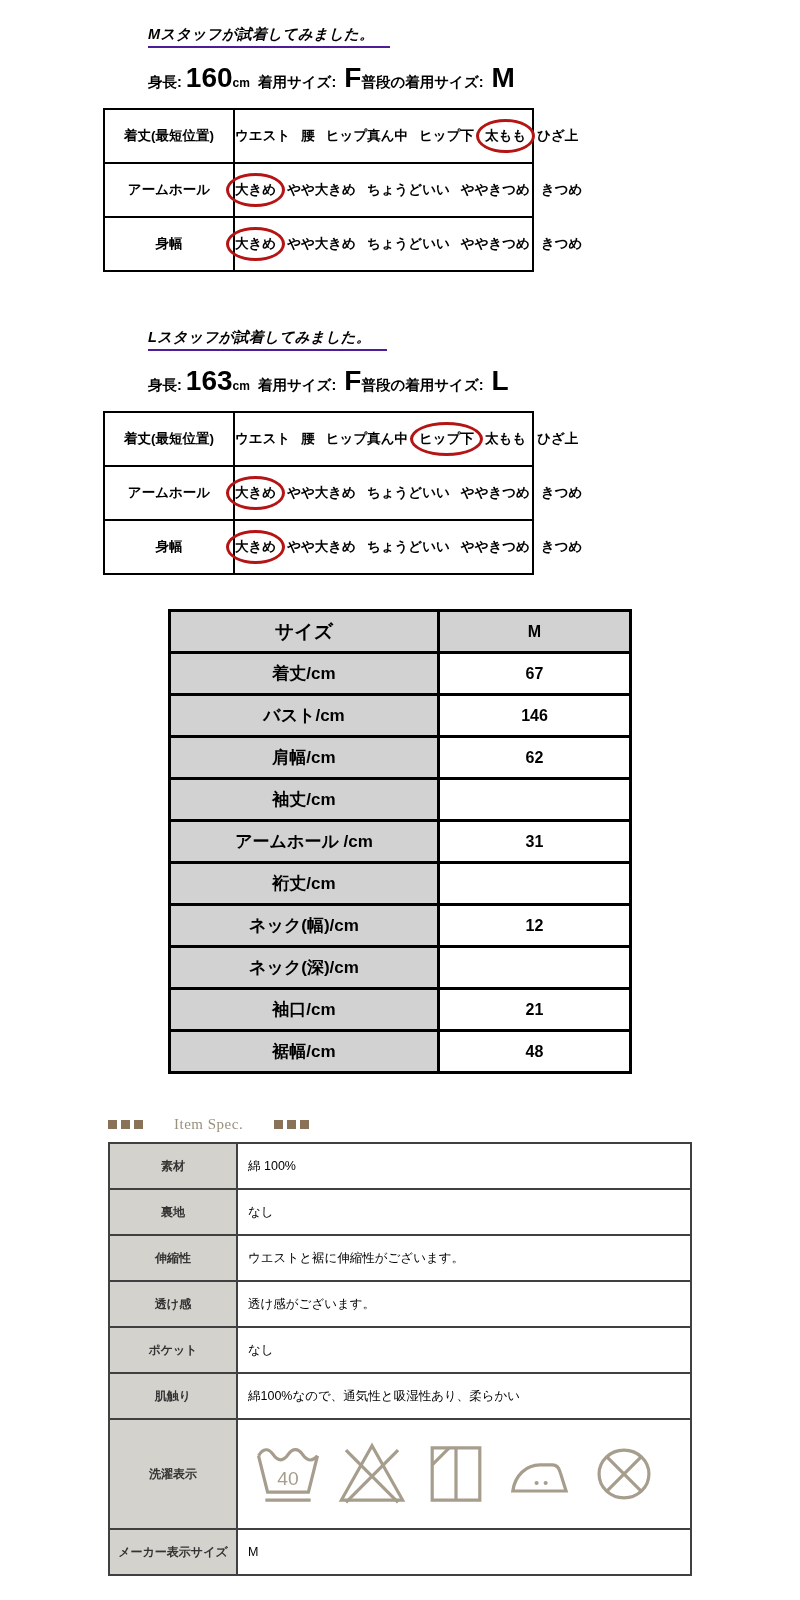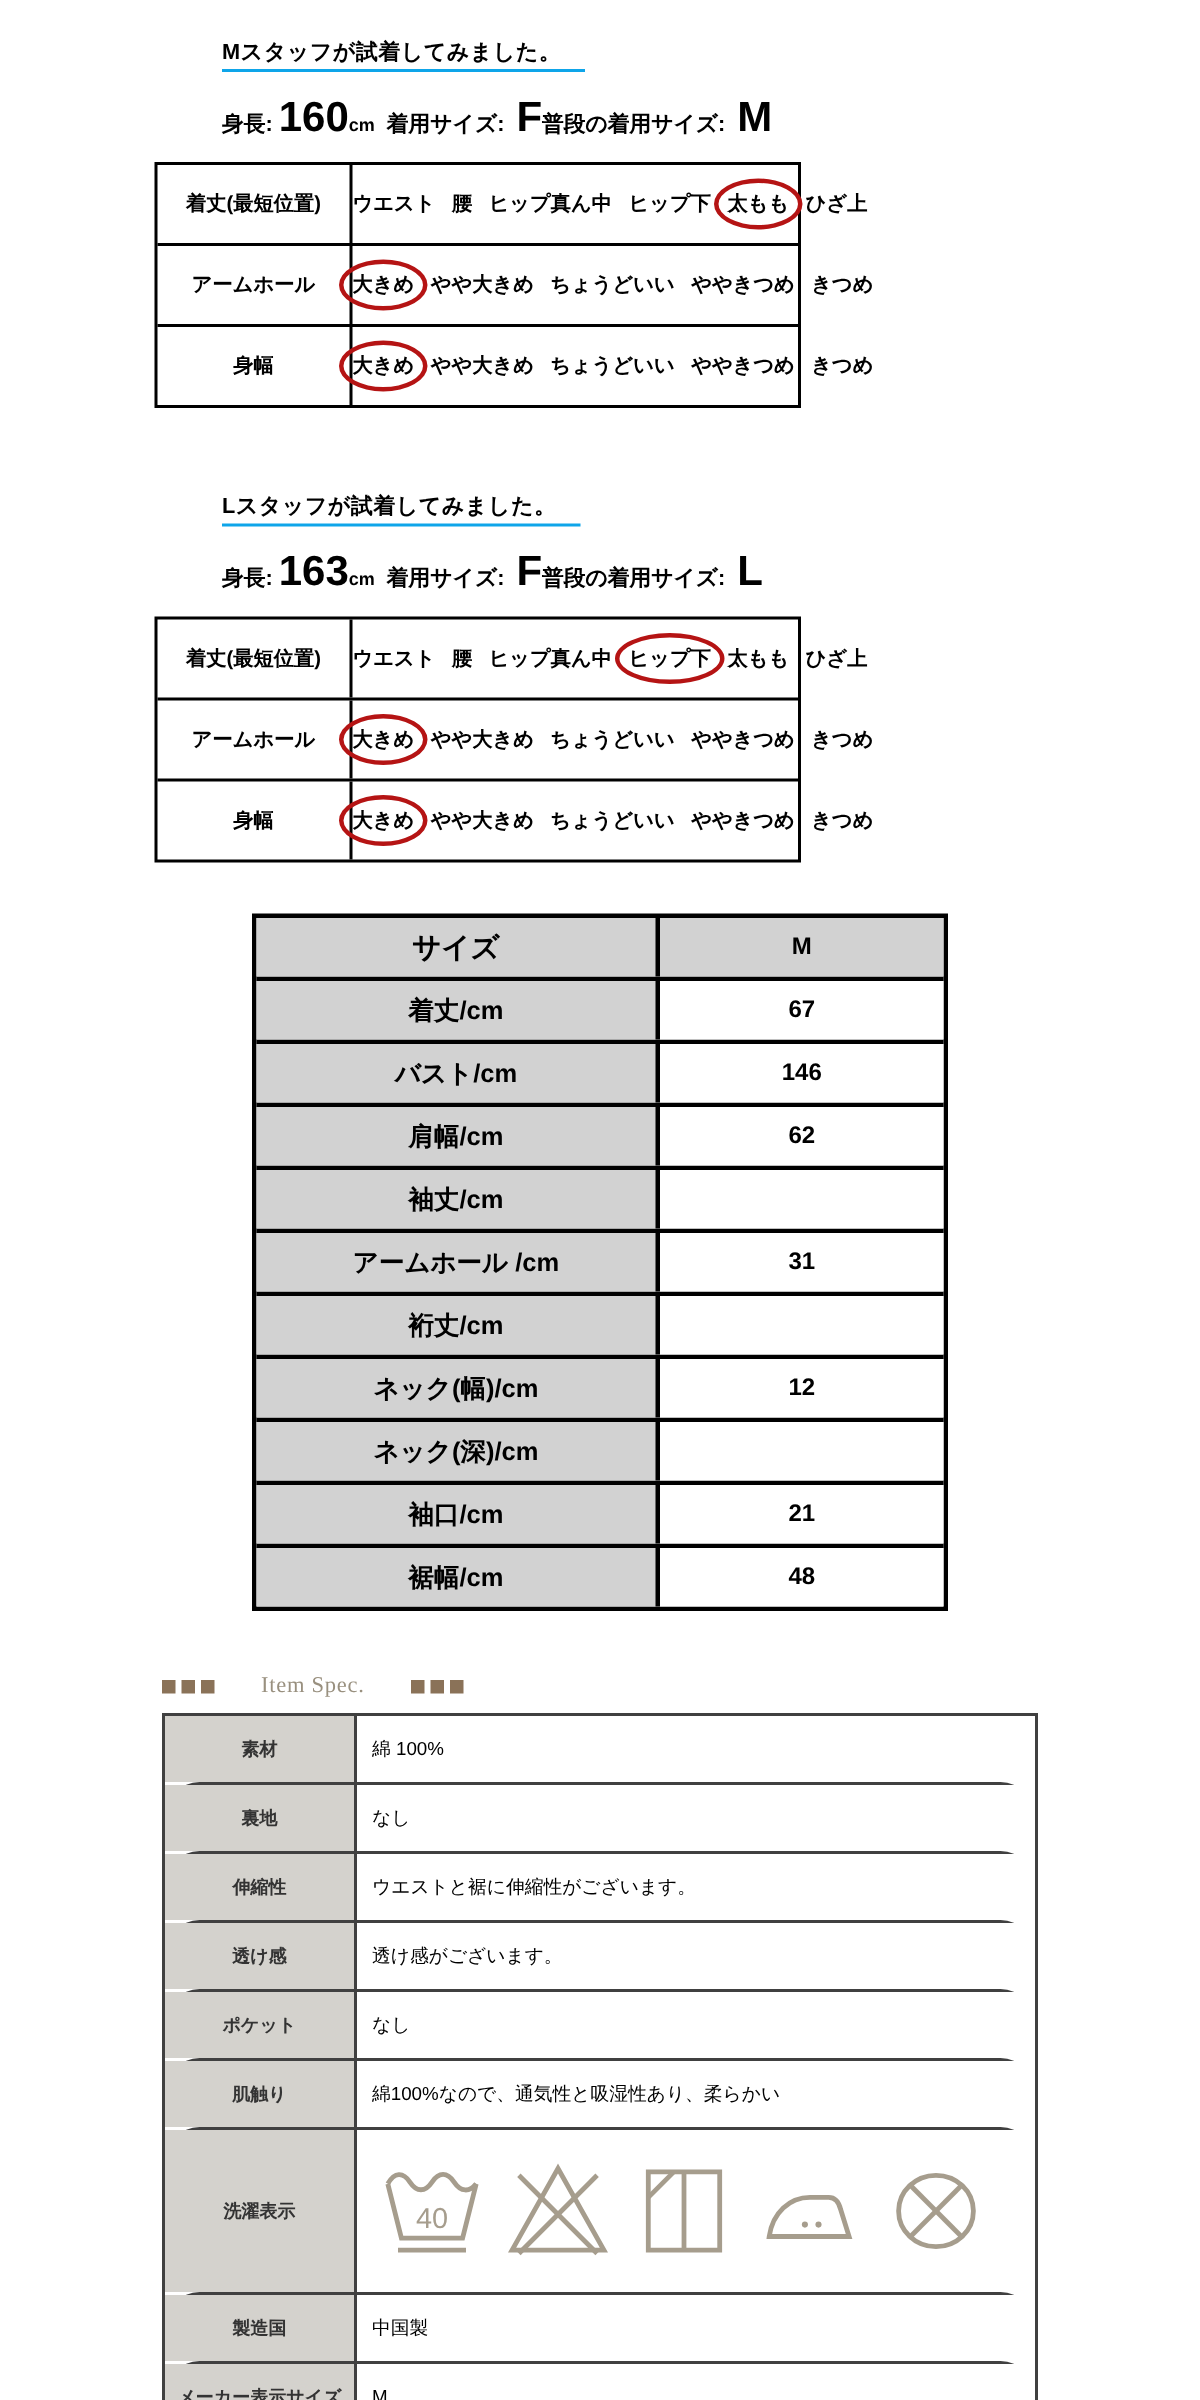--- a/index.html
+++ b/index.html
@@ -9,21 +9,21 @@
     position:relative; overflow:hidden;
   }
   .page { width:800px; height:1600px; }
 
   
   .fit-section-1 { padding-top:25px; }
   .fit-section-2 { margin-top:56px; }
   .heading-wrap { margin-left:148px; }
   .fit-heading {
     display:inline-block; font-size:14.5px; font-weight:bold;
-    border-bottom:2px solid #0ea5e9; padding:0 16px 2px 0; letter-spacing:0.5px;
+    border-bottom:2px solid #4c1d95; padding:0 16px 2px 0; letter-spacing:0.5px;font-style:italic;
   }
   .stats-line {
     display:flex; align-items:baseline; margin:16px 0 0 148px; white-space:nowrap;
   }
   .stat-label { font-size:14.5px; font-weight:bold; }
   .stat-big   { font-size:28px; font-weight:bold; line-height:1; margin-left:4px; }
   .stat-unit  { font-size:12px; font-weight:bold; margin-right:8px; }
   .gap-med { margin-left:8px; }
   .gap-big { }
 
@@ -70,21 +70,21 @@
   .sq-group { display:flex; gap:4px; }
   .sq { width:9px; height:9px; background:var(--brown,#8a7258); }
   .spec-title {
     font-family:"Liberation Serif", serif; font-size:15px;
     color:var(--spec-title,#99907f); letter-spacing:0.5px;
   }
   .spec-table {
     margin:9px 0 0 108px; width:584px; border:2px solid #404040; box-sizing:border-box;
   }
   .spec-row { display:grid; grid-template-columns:128px 1fr; }
-  .spec-row + .spec-row { border-top:2px solid #404040;border-radius:23px; }
+  .spec-row + .spec-row { border-top:2px solid #404040; }
   .spec-label {
     background:var(--spec-gray,#d4d2cd); border-right:2px solid #404040;
     display:flex; align-items:center; justify-content:center;
     font-weight:bold; font-size:12px; color:#333; min-height:44px; text-align:center;
   }
   .spec-value {
     display:flex; align-items:center; font-size:12.5px; padding:0 10px; background:#fff;
   }
   .spec-row.icons .spec-label { min-height:108px; }
   .spec-row.icons .spec-value { gap:16px; padding-left:16px; }
@@ -313,22 +313,18 @@
           <span>
             <svg class="laundry-icon" viewBox="0 0 60 60" fill="none" stroke="#a69d8d" stroke-width="3.2">
               <ellipse cx="30" cy="30" rx="22" ry="21"></ellipse>
               <path d="M14,14 L46,46"></path>
               <path d="M46,14 L14,46"></path>
             </svg>
           </span>
         </div>
       </div>
       <div class="spec-row">
-        <div class="spec-label">製造国</div>
-        <div class="spec-value">中国製</div>
-      </div>
-      <div class="spec-row">
         <div class="spec-label">メーカー表示サイズ</div>
         <div class="spec-value">M</div>
       </div>
     </div>
 
 </div>
 
 </body></html>

